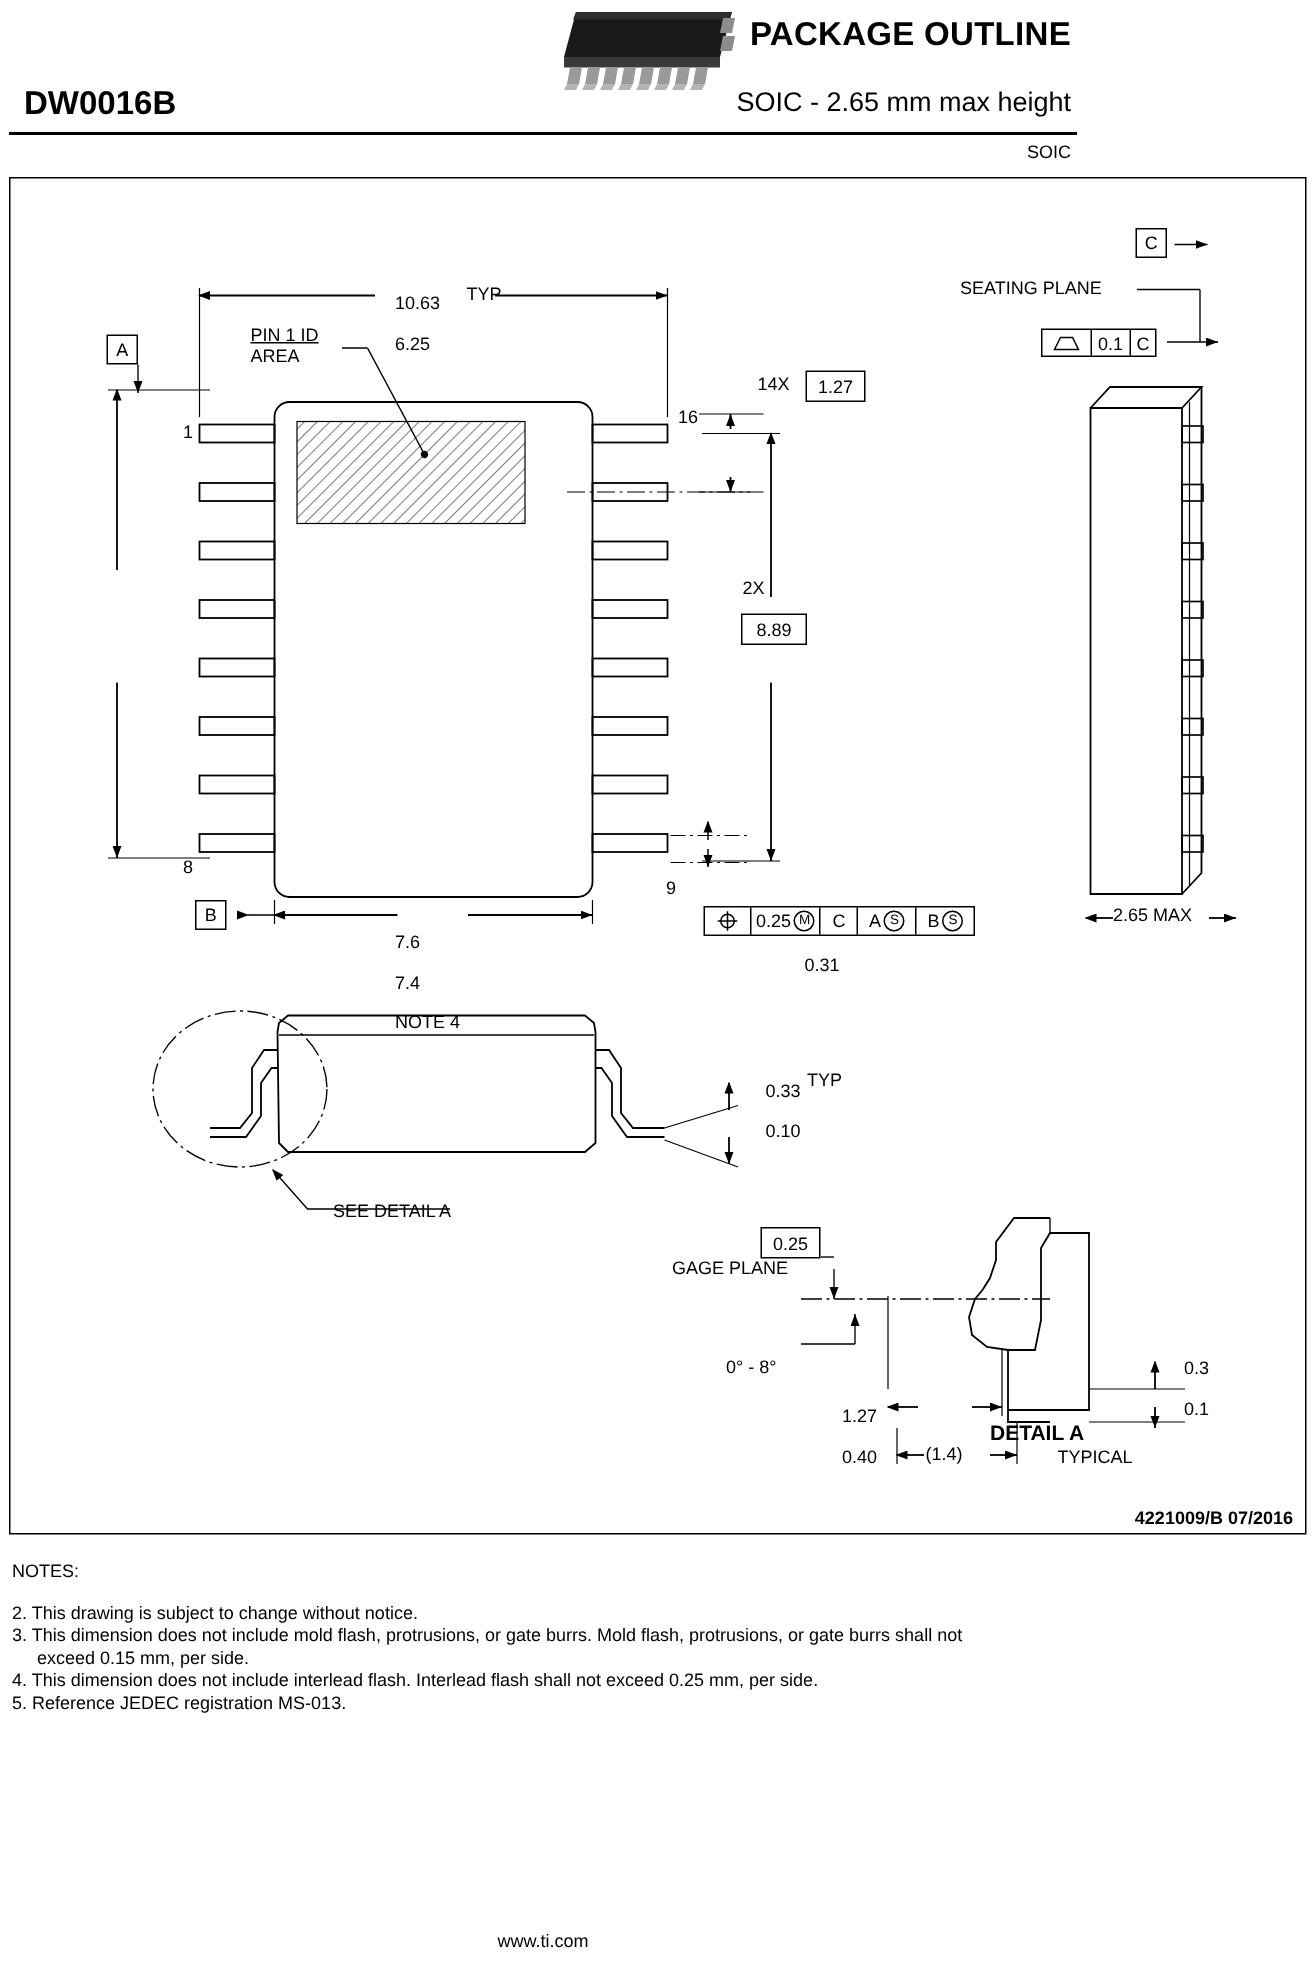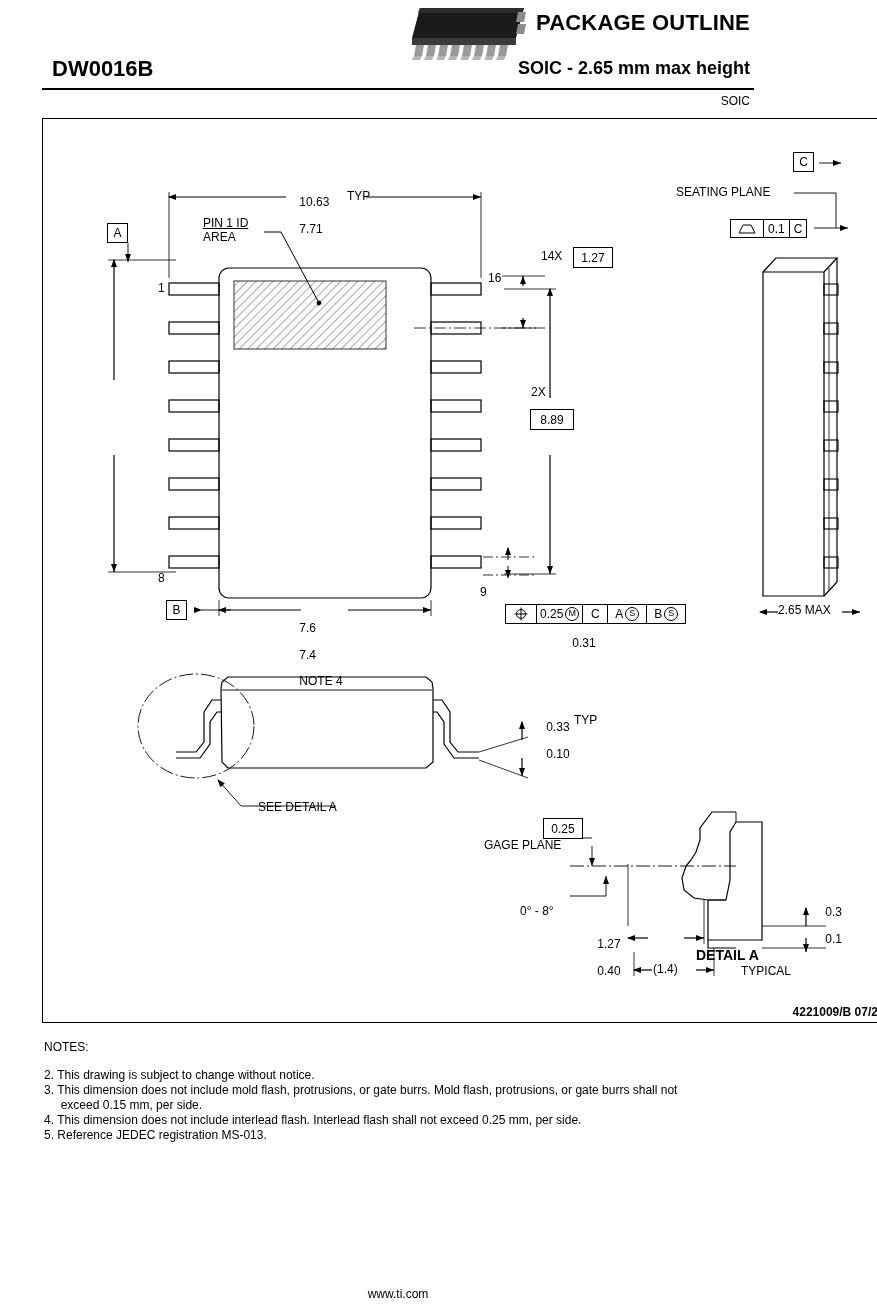--- a/index.html
+++ b/index.html
@@ -12,38 +12,37 @@
     height: 1307px;
     position: relative;
     font-family: "Liberation Sans", sans-serif;
     color: #000;
     overflow: hidden;
   }
   .page {
     position: relative;
     width: 724px;
     height: 1307px;
-    margin-left: 36px;
   }
 
   
   .hdr-title {
     position: absolute;
     right: 10px;
     top: 10px;
     font-size: 22px;
     font-weight: bold;
     letter-spacing: 0.2px;
   }
   .hdr-sub {
     position: absolute;
     right: 10px;
     top: 58px;
     font-size: 18px;
-    font-weight: bold;
+    font-weight: normal;
   }
   .hdr-part {
     position: absolute;
     left: 16px;
     top: 56px;
     font-size: 22px;
     font-weight: bold;
   }
   .hdr-rule {
     position: absolute;
@@ -362,21 +361,21 @@
 
       <line x1="770" y1="908" x2="770" y2="926" marker-start="url(#arS)"></line>
       <line x1="770" y1="938" x2="770" y2="952" marker-end="url(#ar)"></line>
       <line x1="726" y1="926" x2="790" y2="926" stroke-width="0.8"></line>
       <line x1="726" y1="948" x2="790" y2="948" stroke-width="0.8"></line>
     </g>
   </svg>
 
   <div class="lbl c" style="left:250px; top:183px; width:80px;">
     <span>10.63</span><br>
-    <span>7.71</span>
+    <span>6.25</span>
   </div>
   <div class="lbl" style="left:311px; top:190px;">TYP</div>
 
   <div class="lbl" style="left:167px; top:217px;text-decoration:underline;">PIN 1 ID</div>
   <div class="lbl" style="left:167px; top:231px;">AREA</div>
 
   <div class="box" style="left:71px; top:223px; width:21px; height:20px;">A</div>
   <div class="box" style="left:130px; top:600px; width:21px; height:20px;">B</div>
 
   <div class="lbl" style="left:122px; top:282px;">1</div>

